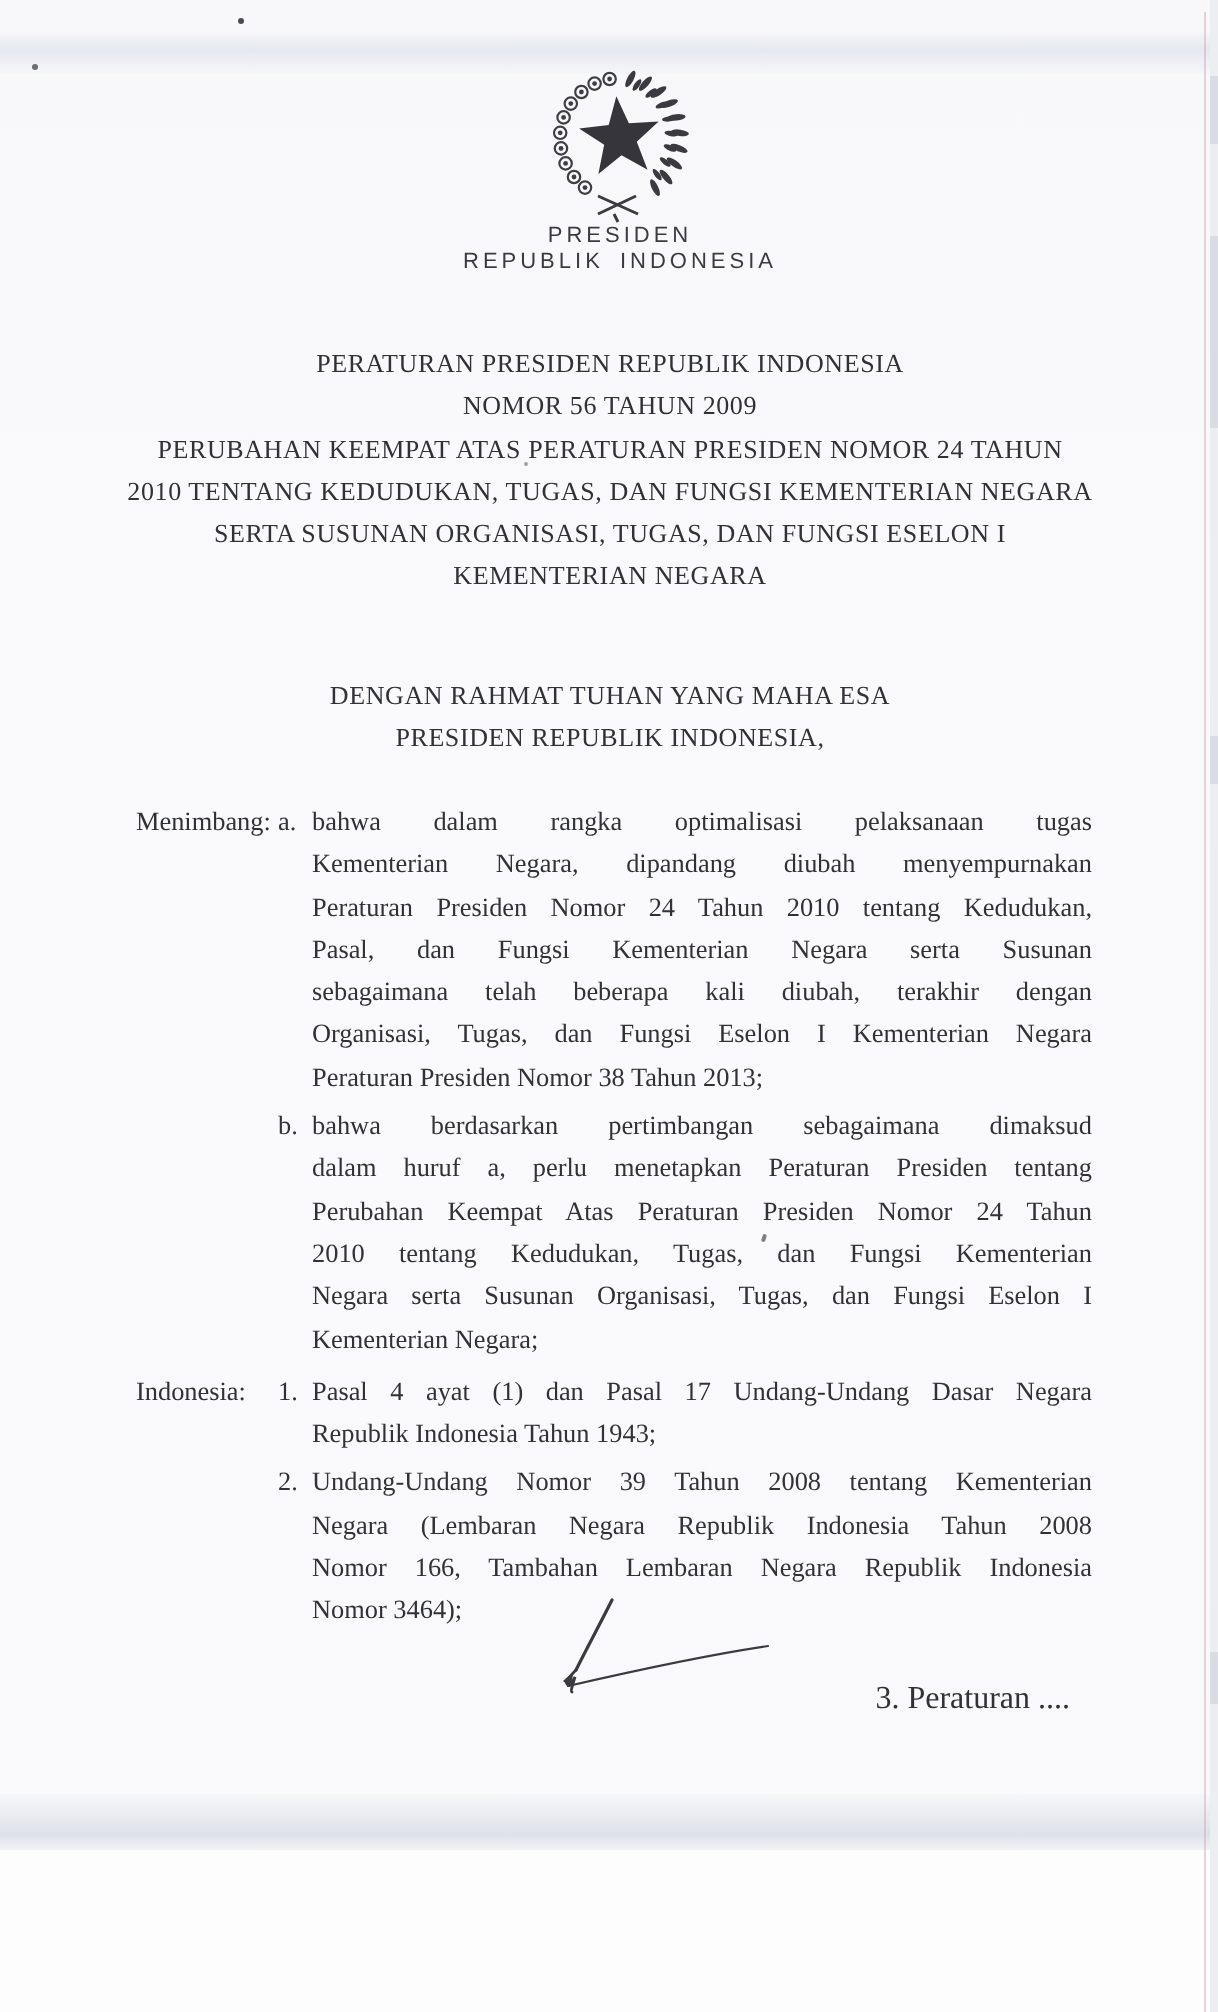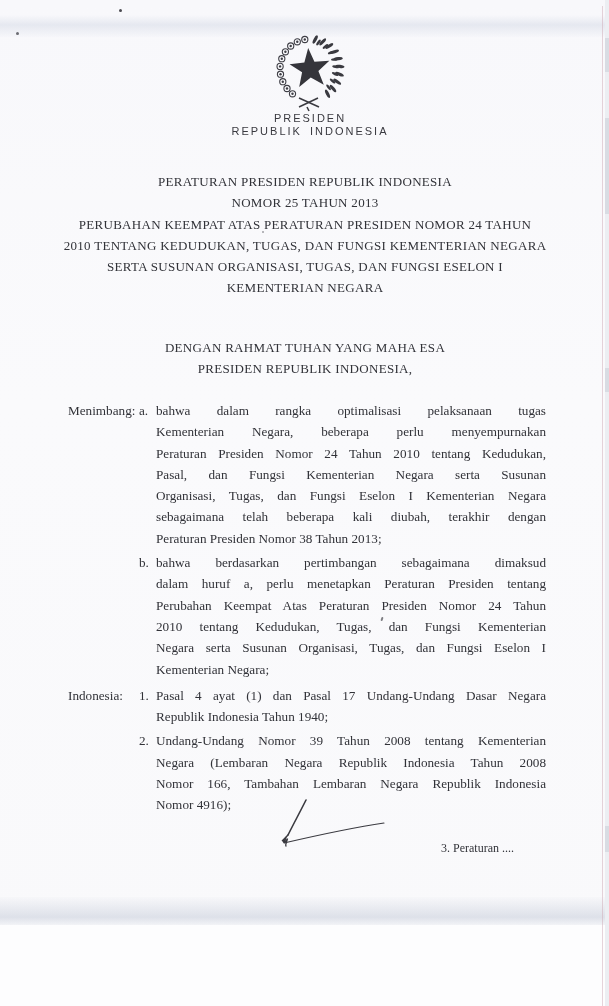--- a/index.html
+++ b/index.html
@@ -40,21 +40,21 @@
   .clause { position:relative; margin-bottom:5px; }
   .clause-label { position:absolute; left:0; top:0; line-height:21.3px; }
   .items { margin-left:88px; }
   .item { position:relative; margin-bottom:3px; }
   .marker { position:absolute; left:-17px; top:0; line-height:21.3px; }
   .ln { line-height:21.3px; text-align:justify; text-align-last:justify; }
   .ln.last { text-align-last:left; }
 
   .signature { position:absolute; left:272px; top:799px; width:115px; height:52px; }
   .catchword { position:absolute; left:420px; top:841px; width:115px;
-    text-align:center; font-size:12px; }
+    text-align:right; font-size:16px; }
 </style>
 </head>
 <body>
 
 <div class="page">
 
   <div class="band-top"></div>
   <div class="band-bottom"></div>
   <div class="paper-bright"></div>
   <div class="edge-right"></div>
@@ -131,46 +131,46 @@
     </svg>
   </div>
 
   <div class="letterhead">
     <div>PRESIDEN</div>
     <div>REPUBLIK INDONESIA</div>
   </div>
 
   <div class="title-block center-lines">
       <div class="ln">PERATURAN PRESIDEN REPUBLIK INDONESIA</div>
-      <div class="ln">NOMOR 25 TAHUN 2013</div>
+      <div class="ln">NOMOR 56 TAHUN 2009</div>
       <div class="ln">PERUBAHAN KEEMPAT ATAS PERATURAN PRESIDEN NOMOR 24 TAHUN</div>
       <div class="ln">2010 TENTANG KEDUDUKAN, TUGAS, DAN FUNGSI KEMENTERIAN NEGARA</div>
       <div class="ln">SERTA SUSUNAN ORGANISASI, TUGAS, DAN FUNGSI ESELON I</div>
       <div class="ln last">KEMENTERIAN NEGARA</div>
     </div>
 
   <div class="preamble center-lines">
       <div class="ln">DENGAN RAHMAT TUHAN YANG MAHA ESA</div>
       <div class="ln last">PRESIDEN REPUBLIK INDONESIA,</div>
     </div>
 
   <div class="body-text">
 
     <div class="clause">
       <div class="clause-label">Menimbang:</div>
       <div class="items">
         <div class="item">
           <div class="marker">a.</div>
           <div>
               <div class="ln">bahwa dalam rangka optimalisasi pelaksanaan tugas</div>
-              <div class="ln">Kementerian Negara, beberapa perlu menyempurnakan</div>
+              <div class="ln">Kementerian Negara, dipandang diubah menyempurnakan</div>
               <div class="ln">Peraturan Presiden Nomor 24 Tahun 2010 tentang Kedudukan,</div>
               <div class="ln">Pasal, dan Fungsi Kementerian Negara serta Susunan</div>
+              <div class="ln">sebagaimana telah beberapa kali diubah, terakhir dengan</div>
               <div class="ln">Organisasi, Tugas, dan Fungsi Eselon I Kementerian Negara</div>
-              <div class="ln">sebagaimana telah beberapa kali diubah, terakhir dengan</div>
               <div class="ln last">Peraturan Presiden Nomor 38 Tahun 2013;</div>
             </div>
         </div>
         <div class="item">
           <div class="marker">b.</div>
           <div>
               <div class="ln">bahwa berdasarkan pertimbangan sebagaimana dimaksud</div>
               <div class="ln">dalam huruf a, perlu menetapkan Peraturan Presiden tentang</div>
               <div class="ln">Perubahan Keempat Atas Peraturan Presiden Nomor 24 Tahun</div>
               <div class="ln">2010 tentang Kedudukan, Tugas, dan Fungsi Kementerian</div>
@@ -181,30 +181,30 @@
       </div>
     </div>
 
     <div class="clause">
       <div class="clause-label">Indonesia:</div>
       <div class="items">
         <div class="item">
           <div class="marker">1.</div>
           <div>
               <div class="ln">Pasal 4 ayat (1) dan Pasal 17 Undang-Undang Dasar Negara</div>
-              <div class="ln last">Republik Indonesia Tahun 1940;</div>
+              <div class="ln last">Republik Indonesia Tahun 1943;</div>
             </div>
         </div>
         <div class="item">
           <div class="marker">2.</div>
           <div>
               <div class="ln">Undang-Undang Nomor 39 Tahun 2008 tentang Kementerian</div>
               <div class="ln">Negara (Lembaran Negara Republik Indonesia Tahun 2008</div>
               <div class="ln">Nomor 166, Tambahan Lembaran Negara Republik Indonesia</div>
-              <div class="ln last">Nomor 4916);</div>
+              <div class="ln last">Nomor 3464);</div>
             </div>
         </div>
       </div>
     </div>
 
   </div>
 
   <div class="signature">
     <svg width="115" height="52" viewBox="0 0 115 52">
       <g stroke="#3a3a40" fill="none" stroke-linecap="round">

